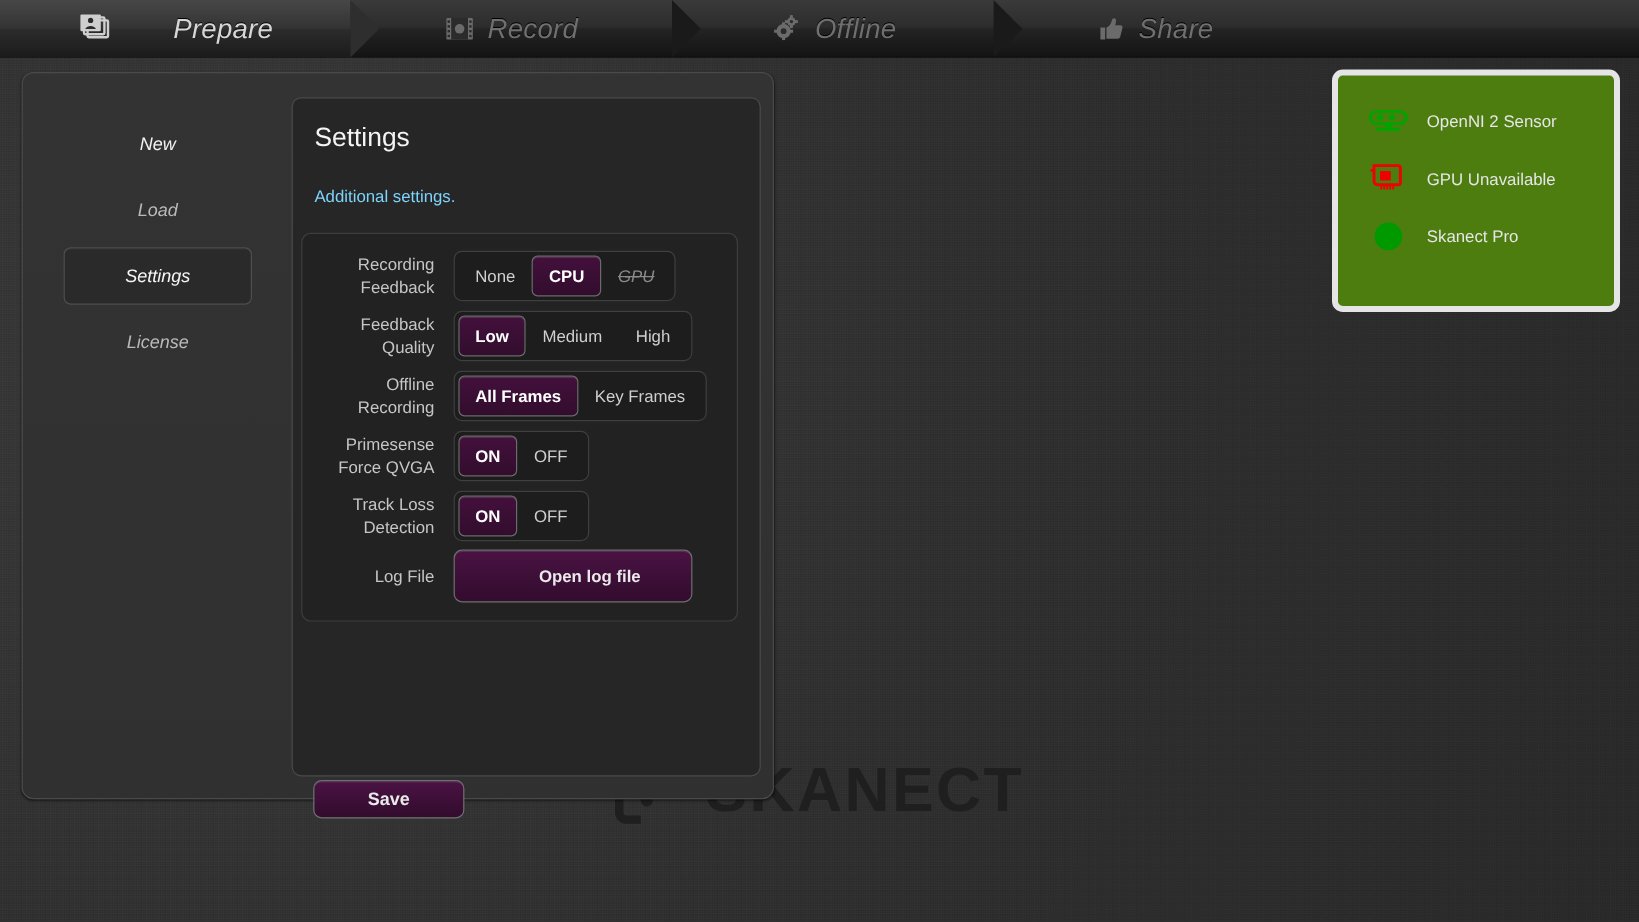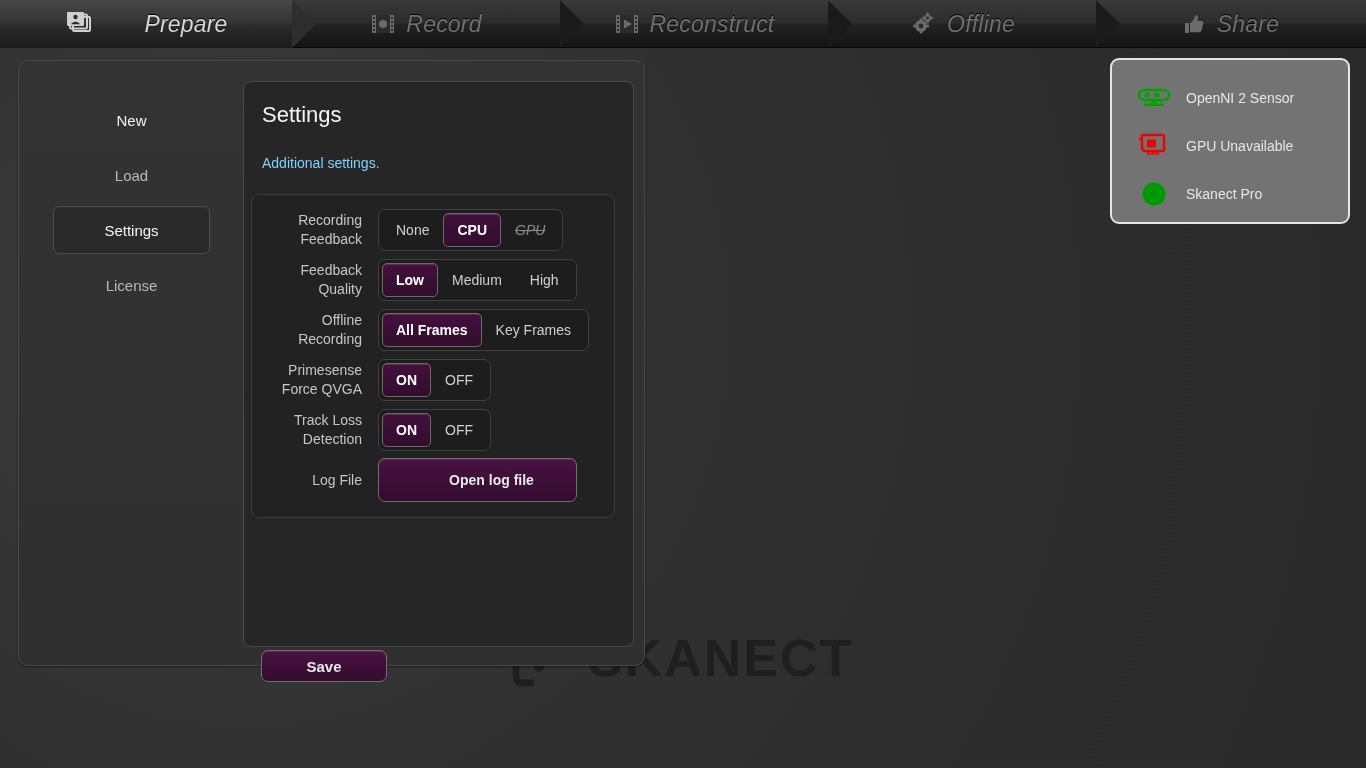--- a/index.html
+++ b/index.html
@@ -85,21 +85,21 @@
     left:18px; top:60px; width:627px; height:606px;
     background:linear-gradient(180deg,#333333 0%,#303030 100%);
     border:1px solid #4a4a4a;
     border-radius:10px;
     box-shadow:0 1px 2px rgba(0,0,0,.5);
     z-index:3;
   }
 
   
   .sidebar{
-    position:absolute; left:0; top:0; width:225px; padding-top:28px;
+    position:absolute; left:0; top:0; width:225px; padding-top:28px;font-style:italic;
   }
   .side-item{
     height:48px;
     margin:7px 34px;
     display:flex; align-items:center; justify-content:center;
     font-size:15px;
     color:#b9b9b9;
     border-radius:6px;
     cursor:pointer;
     border:1px solid transparent;
@@ -212,23 +212,23 @@
     font-size:15px;
     font-weight:bold;
     cursor:pointer;
     box-shadow:inset 0 1px 0 rgba(255,255,255,.10);
   }
 
   
   .status-panel{
     position:absolute;
     left:1110px; top:58px;
-    width:240px; height:166px;
-    background:#737373;
-    border:2px solid #e5e5e5;
+    width:240px; height:202px;
+    background:#4d7c0f;
+    border:5px solid #e5e5e5;
     border-radius:9px;
     z-index:4;
     padding:14px 0 0 0;
   }
   .status-row{
     display:flex; align-items:center;
     height:48px;
     padding-left:22px;
   }
   .status-row .sicon{
@@ -291,41 +291,20 @@
             <rect x="21" y="9" width="2" height="2"></rect>
           <rect x="21" y="13" width="2" height="2"></rect>
             <rect x="21" y="17" width="2" height="2"></rect>
         </g>
       </svg>
     </span>
     <span class="label">Record</span>
     <span class="arrow"></span>
   </div>
 
-  <div class="navtab" style="width:268px">
-    <span class="nicon">
-      <svg width="26" height="24" viewBox="0 0 26 24">
-        <rect x="2" y="3" width="22" height="18" rx="1" fill="currentColor"></rect>
-        <rect x="6" y="3" width="14" height="18" fill="#2b2b2b"></rect>
-        <path d="M10 7.5 L18 12 L10 16.5 z" fill="currentColor"></path>
-        <g fill="#2b2b2b">
-          <rect x="3" y="5" width="2" height="2"></rect>
-            <rect x="3" y="9" width="2" height="2"></rect>
-          <rect x="3" y="13" width="2" height="2"></rect>
-            <rect x="3" y="17" width="2" height="2"></rect>
-          <rect x="21" y="5" width="2" height="2"></rect>
-            <rect x="21" y="9" width="2" height="2"></rect>
-          <rect x="21" y="13" width="2" height="2"></rect>
-            <rect x="21" y="17" width="2" height="2"></rect>
-        </g>
-      </svg>
-    </span>
-    <span class="label">Reconstruct</span>
-    <span class="arrow"></span>
-  </div>
 
   <div class="navtab" style="width:268px">
     <span class="nicon">
       <svg width="28" height="26" viewBox="0 0 28 26">
         <g fill="currentColor">
           <circle cx="18.5" cy="7" r="3.6"></circle>
           <circle cx="18.5" cy="7" r="1.4" fill="#2b2b2b"></circle>
           <circle cx="12" cy="15" r="6"></circle>
           <circle cx="12" cy="15" r="2.4" fill="#2b2b2b"></circle>
           <rect x="10.7" y="7.6" width="2.6" height="3"></rect>

